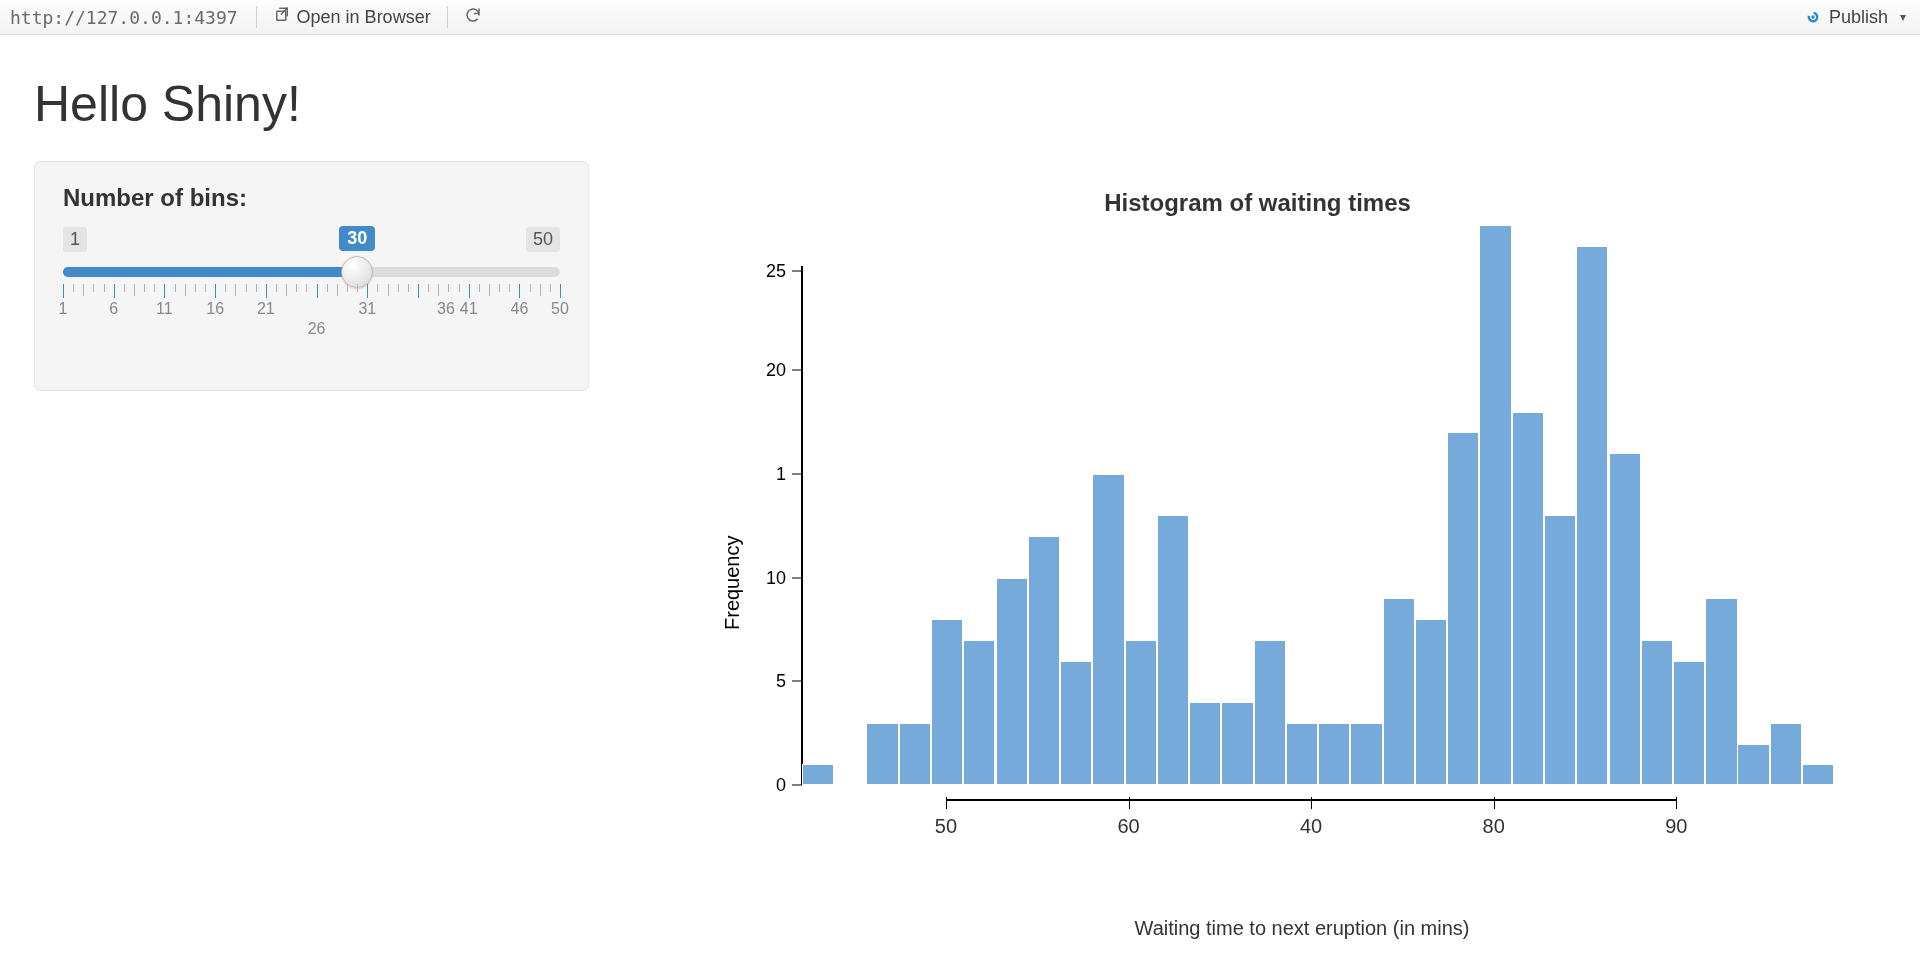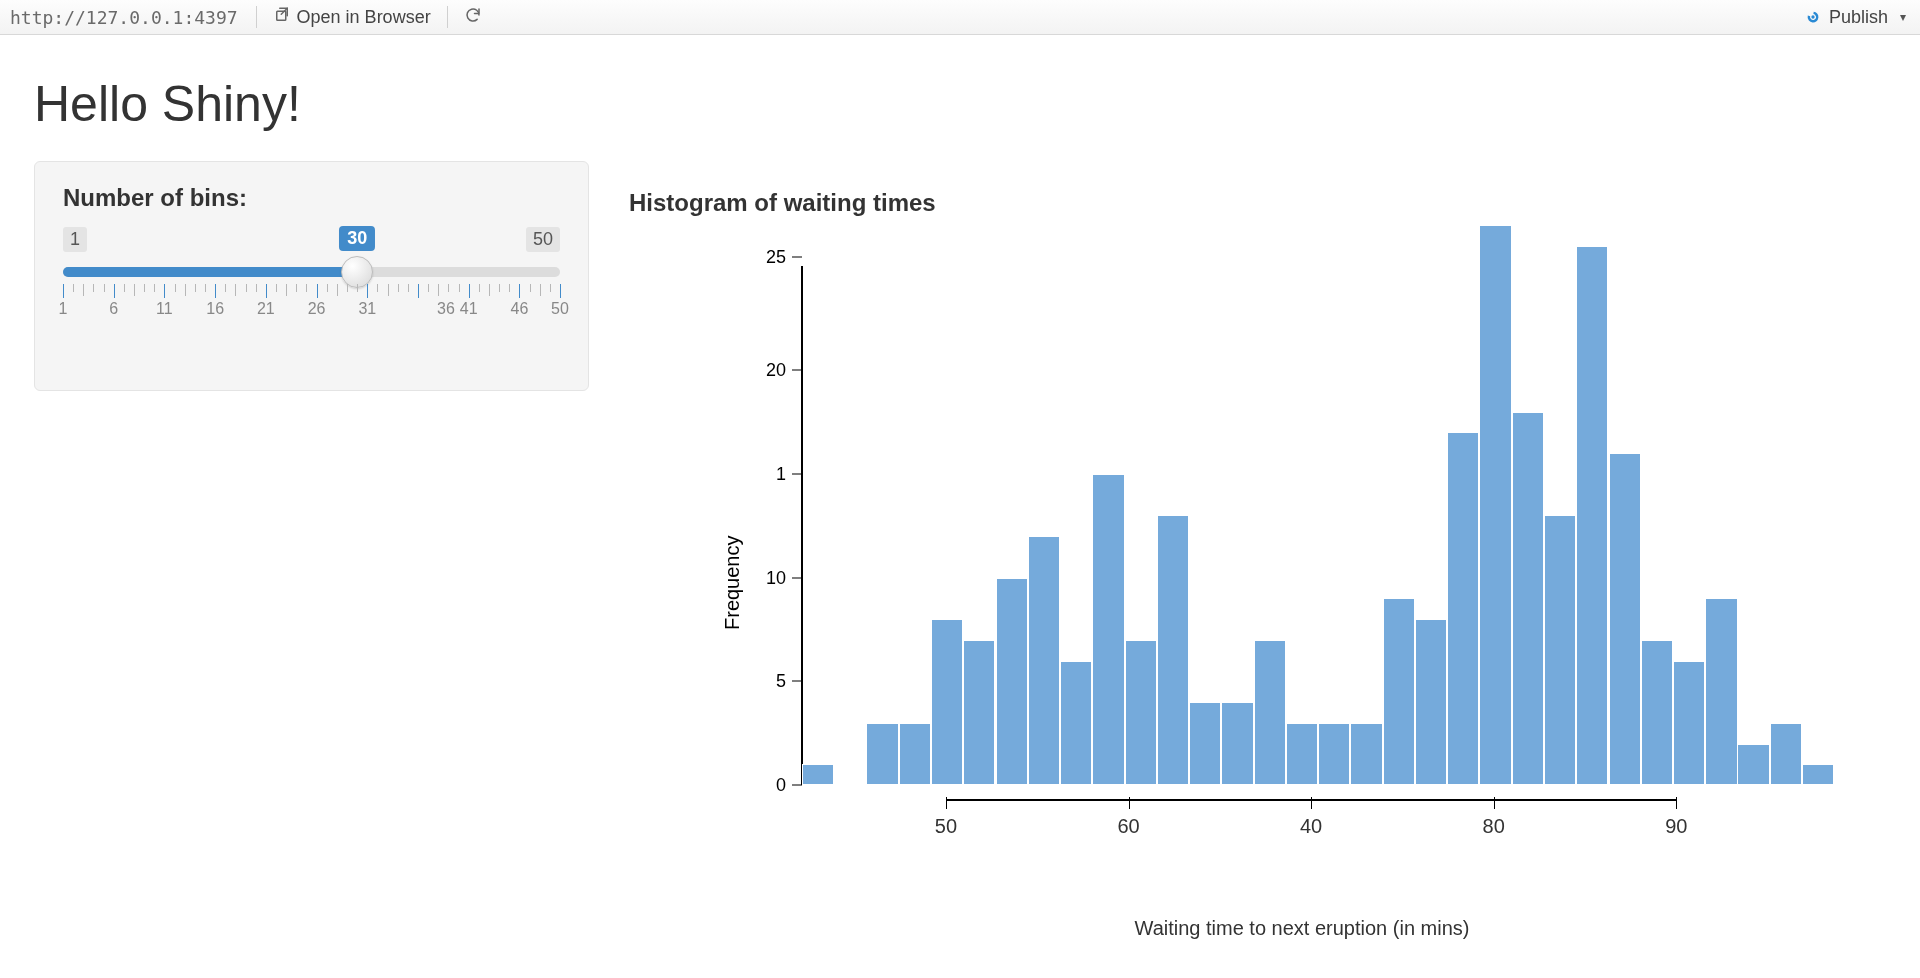--- a/index.html
+++ b/index.html
@@ -153,20 +153,21 @@
     transform: translateX(-50%);
     white-space: nowrap;
   }
 
   
   .chart-wrap {
     flex: 1 1 auto;
     padding-left: 40px;
   }
   .chart-title {
+    text-align: center;
     font-weight: 700;
     font-size: 24px;
     margin: 28px 0 8px 0;
   }
   .plot-outer {
     display: flex;
     align-items: stretch;
     justify-content: center;
   }
   .ylab {
@@ -329,21 +330,21 @@
           <div class="tick mid" style="left: 34.6939%;"></div>
           <div class="tick minor" style="left: 36.7347%;"></div>
           <div class="tick minor" style="left: 38.7755%;"></div>
           <div class="tick major" style="left: 40.8163%;"></div>
           <div class="tick-label" style="left: 40.8163%;">21</div>
           <div class="tick minor" style="left: 42.8571%;"></div>
           <div class="tick mid" style="left: 44.898%;"></div>
           <div class="tick minor" style="left: 46.9388%;"></div>
           <div class="tick minor" style="left: 48.9796%;"></div>
           <div class="tick major" style="left: 51.0204%;"></div>
-          <div class="tick-label" style="left: 51.0204%;">26</div>
+          <div class="tick-label" style="left: 51.0204%; margin-top: 20px;">26</div>
           <div class="tick minor" style="left: 53.0612%;"></div>
           <div class="tick mid" style="left: 55.102%;"></div>
           <div class="tick minor" style="left: 57.1429%;"></div>
           <div class="tick minor" style="left: 59.1837%;"></div>
           <div class="tick major" style="left: 61.2245%;"></div>
           <div class="tick-label" style="left: 61.2245%;">31</div>
           <div class="tick minor" style="left: 63.2653%;"></div>
           <div class="tick mid" style="left: 65.3061%;"></div>
           <div class="tick minor" style="left: 67.3469%;"></div>
           <div class="tick minor" style="left: 69.3878%;"></div>
@@ -389,21 +390,21 @@
               <span class="ytk"></span>
             </div>
             <div class="yt" style="bottom: 311.111px;">
               <span>1</span>
               <span class="ytk"></span>
             </div>
             <div class="yt" style="bottom: 414.815px;">
               <span>20</span>
               <span class="ytk"></span>
             </div>
-            <div class="yt" style="bottom: 528px; align-items: center;">
+            <div class="yt" style="bottom: 514px; align-items: center;">
               <span>25</span>
               <span class="ytk"></span>
             </div>
           </div>
         <div>
           <div id="plot" class="plot">
               <div class="bar" style="left: 0px; width: 32.264px; height: 20.7407px;"></div>
               <div class="bar" style="left: 64.4549px; width: 32.264px; height: 62.2222px;"></div>
               <div class="bar" style="left: 96.7736px; width: 32.264px; height: 62.2222px;"></div>
               <div class="bar" style="left: 129.092px; width: 32.264px; height: 165.926px;"></div>

